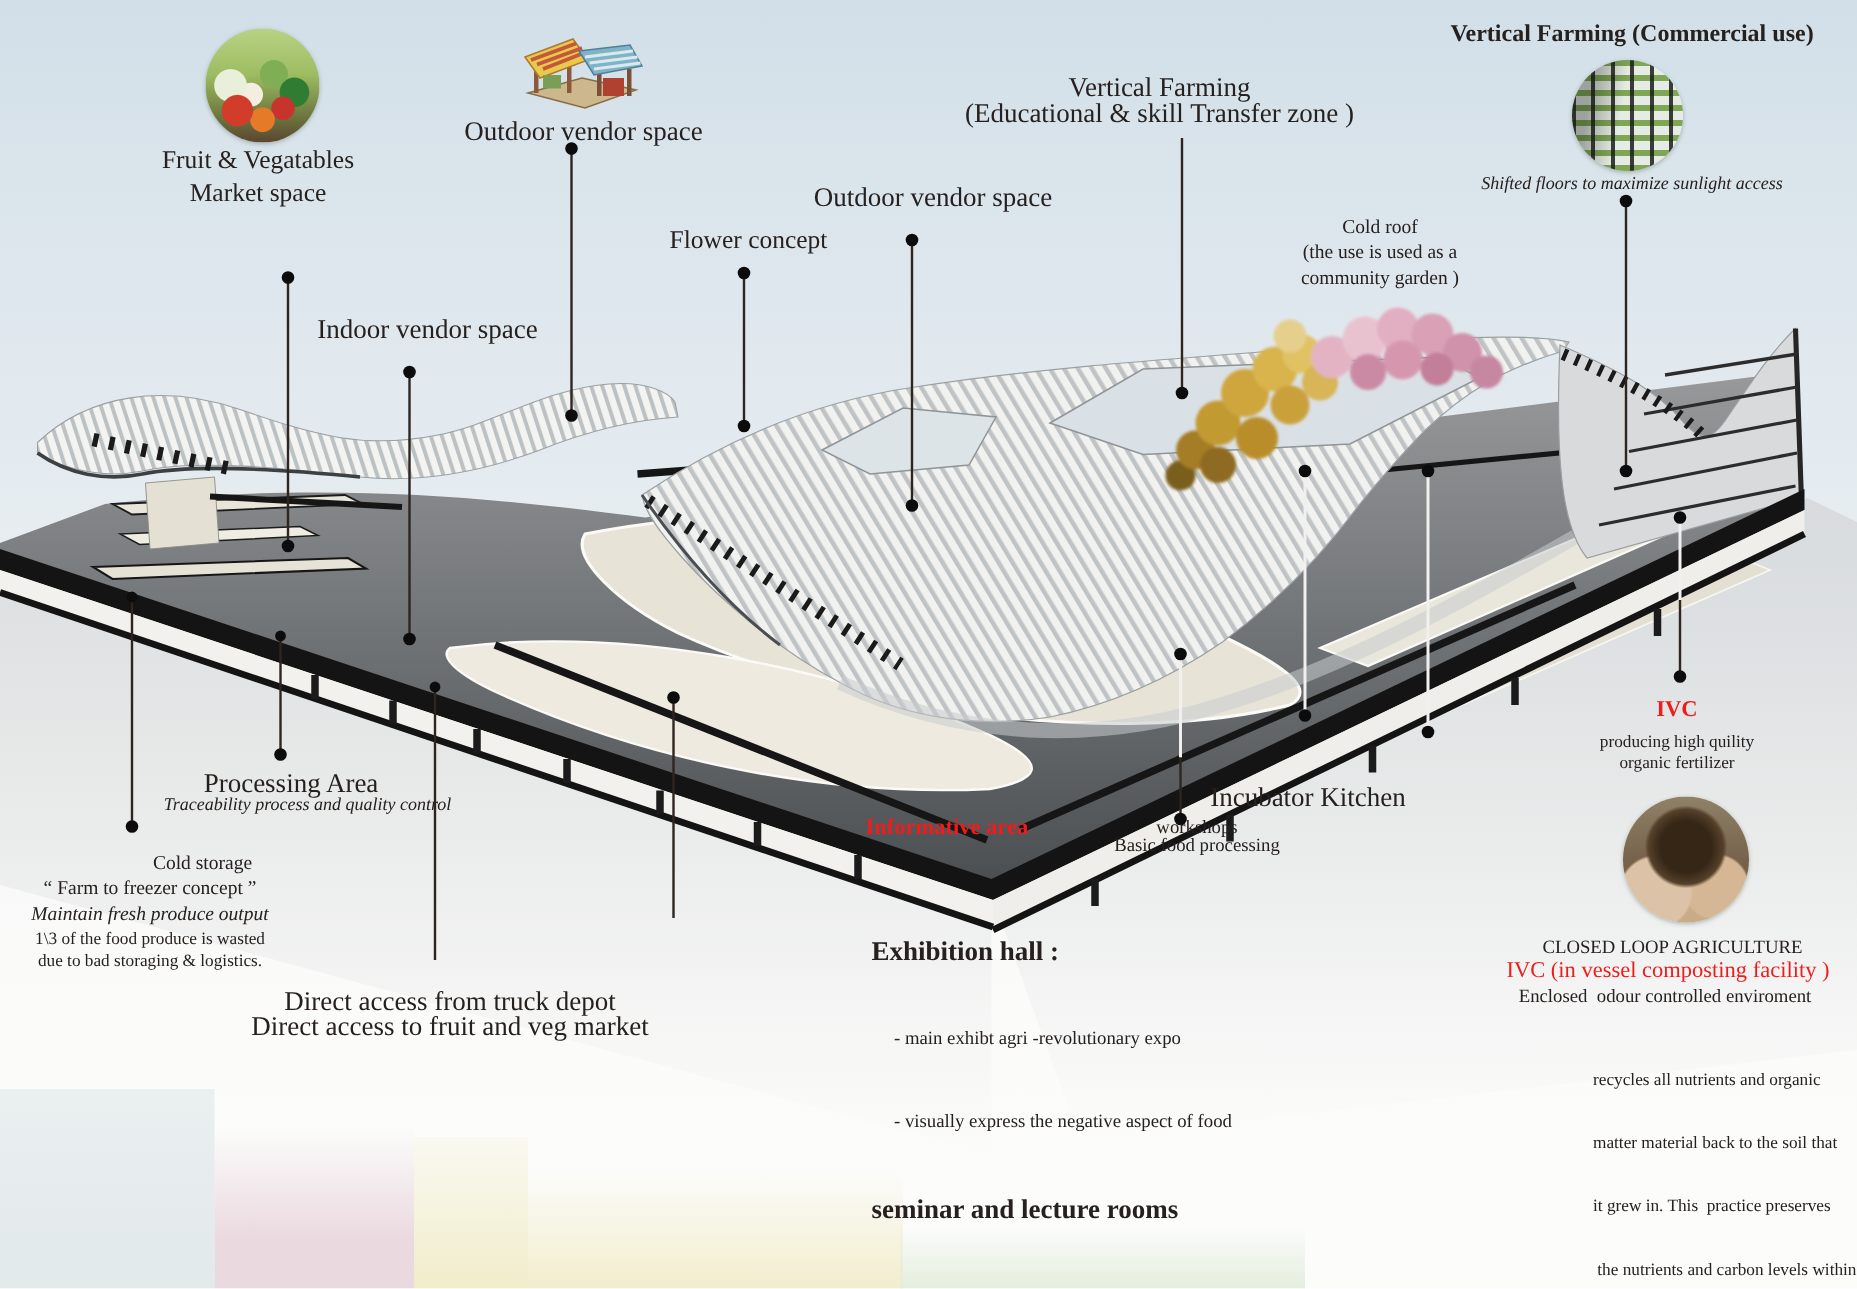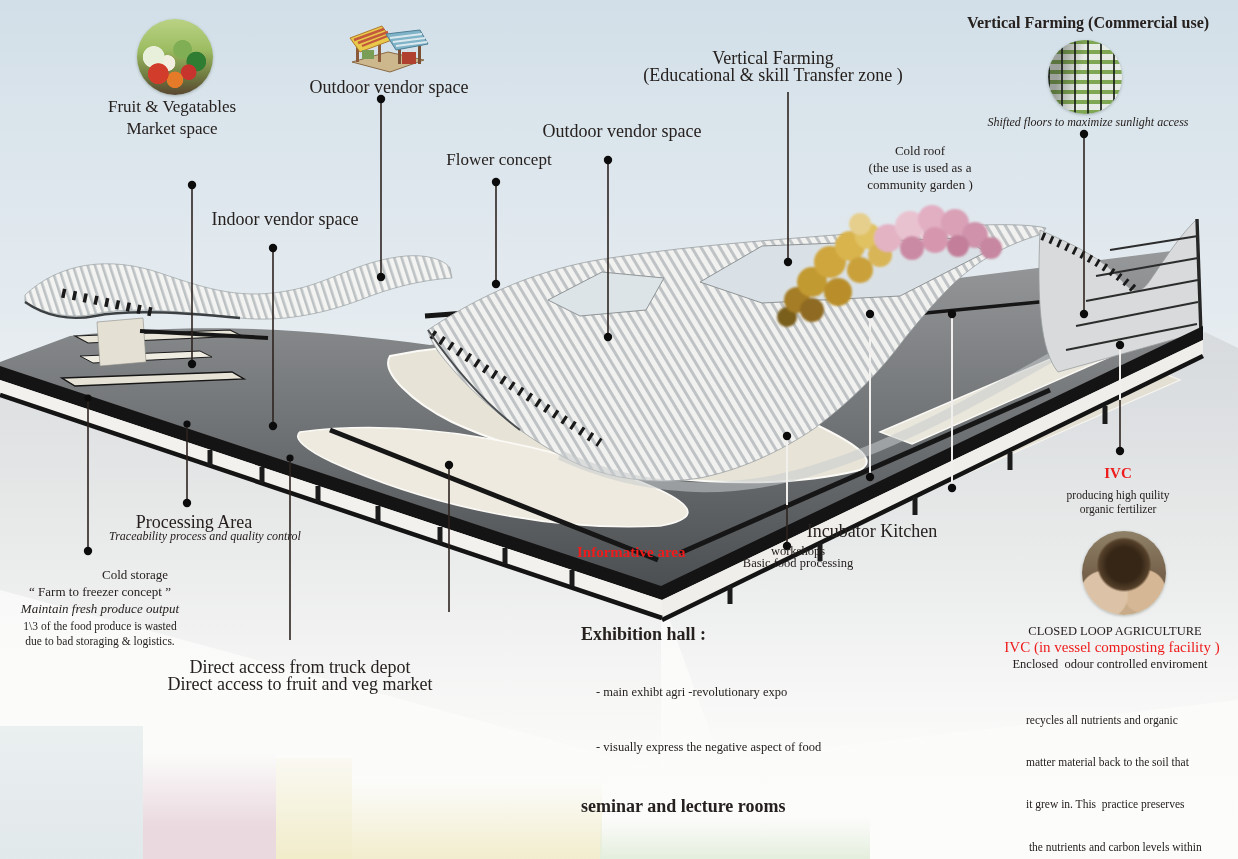--- a/index.html
+++ b/index.html
@@ -37,21 +37,21 @@
       radial-gradient(circle at 74% 72%,#d5b795 0 24%,rgba(0,0,0,0) 26%),
       radial-gradient(circle at 50% 85%,#c8ab88 0 20%,rgba(0,0,0,0) 22%),
       linear-gradient(180deg,#8f8168 0%,#75604a 55%,#93785c 100%);}
   .wash{position:absolute;}
   #wash-l1{left:0;top:726px;width:143px;height:133px;background:linear-gradient(180deg,#eaeff0,#e2e9ea);}
   #wash-pink{left:143px;top:752px;width:133px;height:107px;background:linear-gradient(180deg,rgba(236,223,227,0),#ead9df 70%);}
   #wash-y1{left:276px;top:758px;width:76px;height:101px;background:linear-gradient(180deg,rgba(243,238,207,.2),#f1ecca);}
   #wash-y2{left:352px;top:780px;width:250px;height:79px;background:linear-gradient(180deg,rgba(244,239,211,0),#f2edcd);}
   #wash-green{left:600px;top:818px;width:270px;height:41px;background:linear-gradient(180deg,rgba(231,239,227,0),#e4eedd);}
   svg{position:absolute;left:0;top:0;}
-  .para-line{line-height:15px;}
+  .para-line{line-height:15px;margin-left:36px;}
 </style>
 </head>
 <body>
 
 <div class="canvas">
 
   <div class="wash" id="wash-l1"></div>
   <div class="wash" id="wash-pink"></div>
   <div class="wash" id="wash-y1"></div>
   <div class="wash" id="wash-y2"></div>

